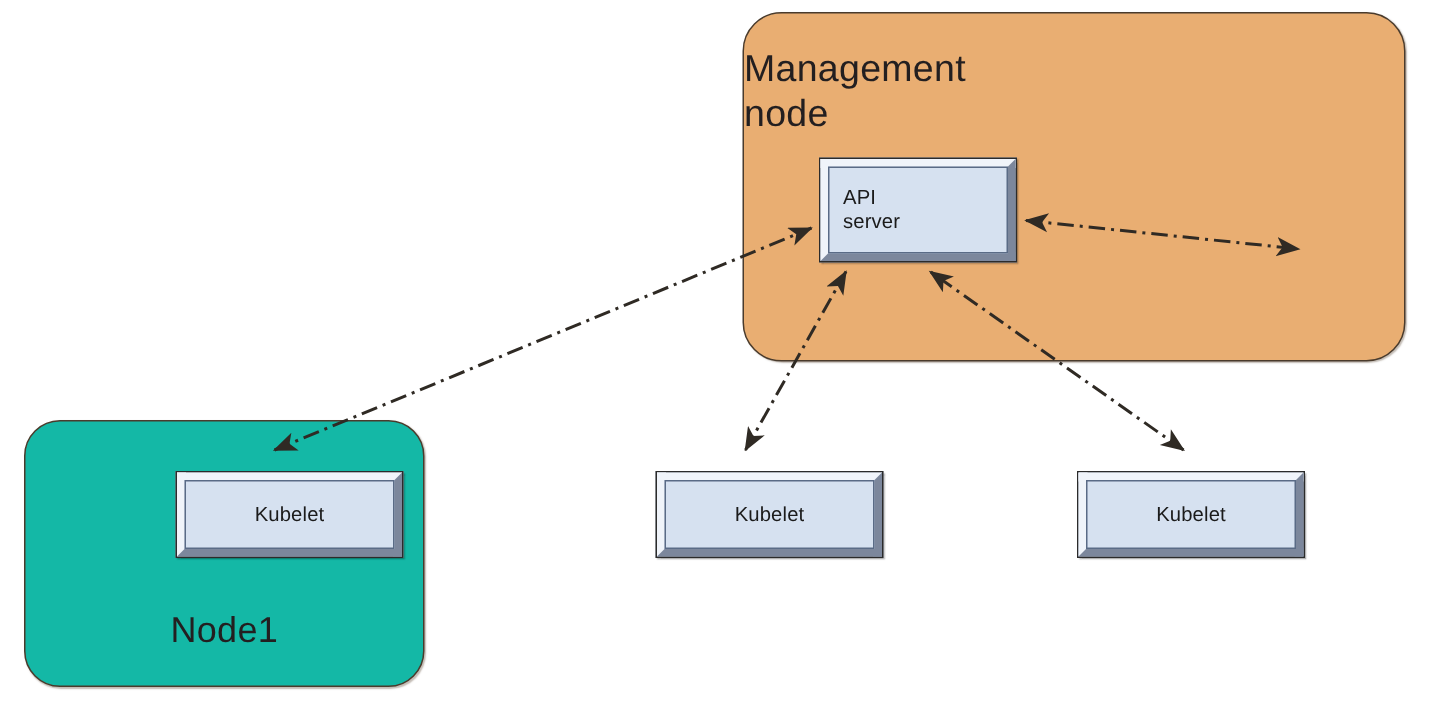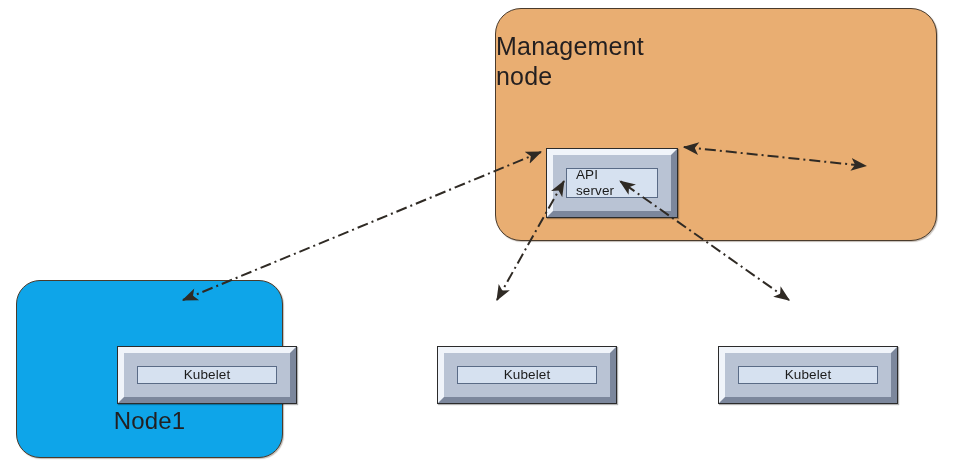--- a/index.html
+++ b/index.html
@@ -28,21 +28,21 @@
     left: 495px;
     top: 8px;
     width: 442px;
     height: 233px;
     background: #e9ae72;
   }
   .worker-node {
     top: 280px;
     width: 267px;
     height: 178px;
-    background: #0ea5e9;
+    background: #14b8a6;
     border-radius: 24px;
   }
   #node1 { left: 16px; }
   #node2 { left: 348px; }
   #node3 { left: 678px; }
 
   .mgmt-title {
     position: absolute;
     left: 0; right: 0;
     top: 22px;
@@ -62,23 +62,22 @@
     color: #231f20;
     letter-spacing: 0.2px;
   }
 
   
   .bevel-box {
     position: absolute;
     box-sizing: border-box;
     border: 1.6px solid #2b2b2b;
     background: #b9c3d4;
-    padding: 19px;
+    padding: 5px;
     box-shadow: 1px 1px 1px rgba(0,0,0,0.3);
-    margin-top: 43px;
   }
   .bevel-box::before {
     content: "";
     position: absolute;
     left: 0; top: 0; right: 0; bottom: 0;
     border-top: 6px solid #f0f4fa;
     border-left: 6px solid #f0f4fa;
     border-right: 6px solid #7c879c;
     border-bottom: 6px solid #7c879c;
     pointer-events: none;
@@ -104,22 +103,22 @@
     letter-spacing: 0.1px;
   }
   #api-server {
     left: 546px;
     top: 105px;
     width: 132px;
     height: 70px;
   }
   #api-server .bevel-text { white-space: pre-line; }
   .kubelet-box {
-    top: 303px;
-    width: 180px;
+    top: 314px;
+    width: 152px;
     height: 58px;
   }
   .kubelet-box .bevel-text {
     width: 100%;
     text-align: center;
     padding-left: 0;
   }
   #kubelet1 { left: 117px; }
   #kubelet2 { left: 437px; }
   #kubelet3 { left: 718px; }

